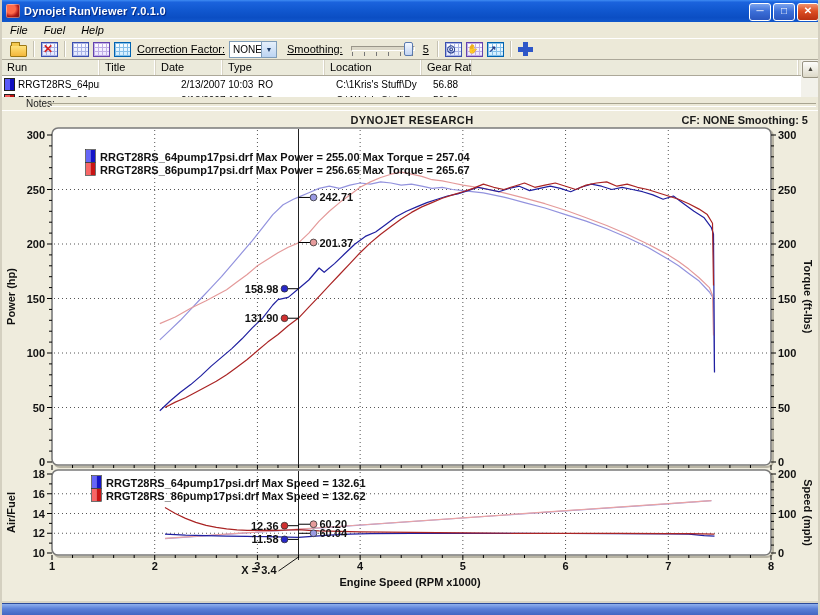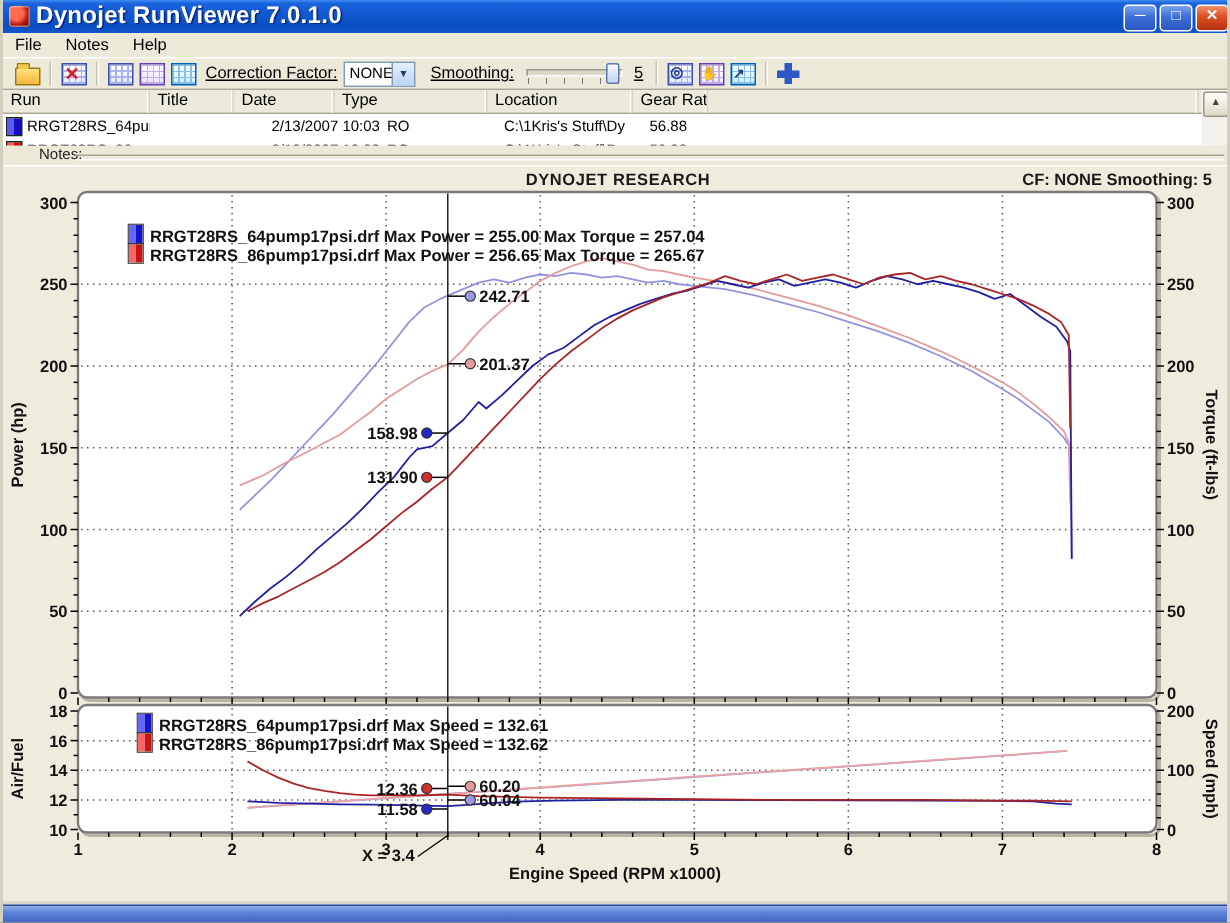--- a/index.html
+++ b/index.html
@@ -5,30 +5,30 @@
   html,body{margin:0;padding:0;background:#555;}
   #win{position:relative;width:820px;height:615px;overflow:hidden;background:#ECE9D8;
        font-family:"Liberation Sans",sans-serif;border-left:2px solid #d4d0c0;border-right:2px solid #d4d0c0;box-sizing:border-box;}
   
   #titlebar{position:absolute;left:0;top:0;width:820px;height:22px;
     background:linear-gradient(180deg,#3f8cf3 0%,#1b63dd 10%,#1158d0 45%,#0b4ec4 80%,#1158cc 100%);
     display:flex;align-items:center;color:#fff;}
   #app-icon{width:14px;height:14px;margin:0 4px 0 4px;border-radius:2px;
     background:radial-gradient(circle at 35% 35%,#ff6a4a 0 35%,#b01818 60%,#5a0c0c 100%);
     box-shadow:inset 0 0 0 1px #ffffff66;}
-  #title-text{font-size:16px;font-weight:bold;text-shadow:1px 1px 1px #00227a;letter-spacing:.2px;}
+  #title-text{font-size:11px;font-weight:bold;text-shadow:1px 1px 1px #00227a;letter-spacing:.2px;}
   #win-btns{position:absolute;right:3px;top:3px;display:flex;gap:2px;}
   .wbtn{width:20px;height:16px;border-radius:3px;border:1px solid #fff;color:#fff;font-size:10px;
     line-height:14px;text-align:center;font-weight:bold;
     background:linear-gradient(180deg,#7ca4ee 0%,#3c6fd8 45%,#2a56be 100%);}
   .wbtn.close{background:linear-gradient(180deg,#f0926e 0%,#dd4e22 45%,#b83010 100%);}
   
   #menubar{position:absolute;left:0;top:22px;width:820px;height:16px;background:#ECE9D8;
     display:flex;align-items:center;font-size:11px;color:#000;border-bottom:1px solid #fff;}
-  .menu-item{padding:1px 8px;}
+  .menu-item{padding:1px 8px;font-style:italic;}
   #toolbar{position:absolute;left:0;top:38px;width:820px;height:20px;background:#ECE9D8;
     border-top:1px solid #fff;display:flex;align-items:center;font-size:11px;}
   .tb-sep{width:1px;height:16px;background:#c6c2b2;border-right:1px solid #fff;margin:0 4px;}
   .tb-icon{width:17px;height:16px;margin:0 2px;position:relative;flex:none;}
   .grid-ic{width:15px;height:13px;border:1px solid #3a4fae;margin-top:1px;
     background:
       repeating-linear-gradient(90deg,#aab4e6 0 1px,transparent 1px 4px),
       repeating-linear-gradient(0deg,#aab4e6 0 1px,transparent 1px 4px),
       linear-gradient(180deg,#ffffff,#dfe6ff);}
   .grid-ic.v2{filter:hue-rotate(25deg);}
@@ -92,21 +92,21 @@
     <div id="title-text">Dynojet RunViewer 7.0.1.0</div>
     <div id="win-btns">
       <div class="wbtn">─</div>
       <div class="wbtn">□</div>
       <div class="wbtn close">✕</div>
     </div>
   </div>
 
   <div id="menubar">
       <span class="menu-item">File</span>
-      <span class="menu-item">Notes</span>
+      <span class="menu-item">Fuel</span>
       <span class="menu-item">Help</span>
     </div>
 
   <div id="toolbar">
     <div style="width:6px"></div>
     <div class="tb-icon">
         <div class="folder-ic"></div>
       </div>
     <div class="tb-sep"></div>
     <div class="tb-icon">

